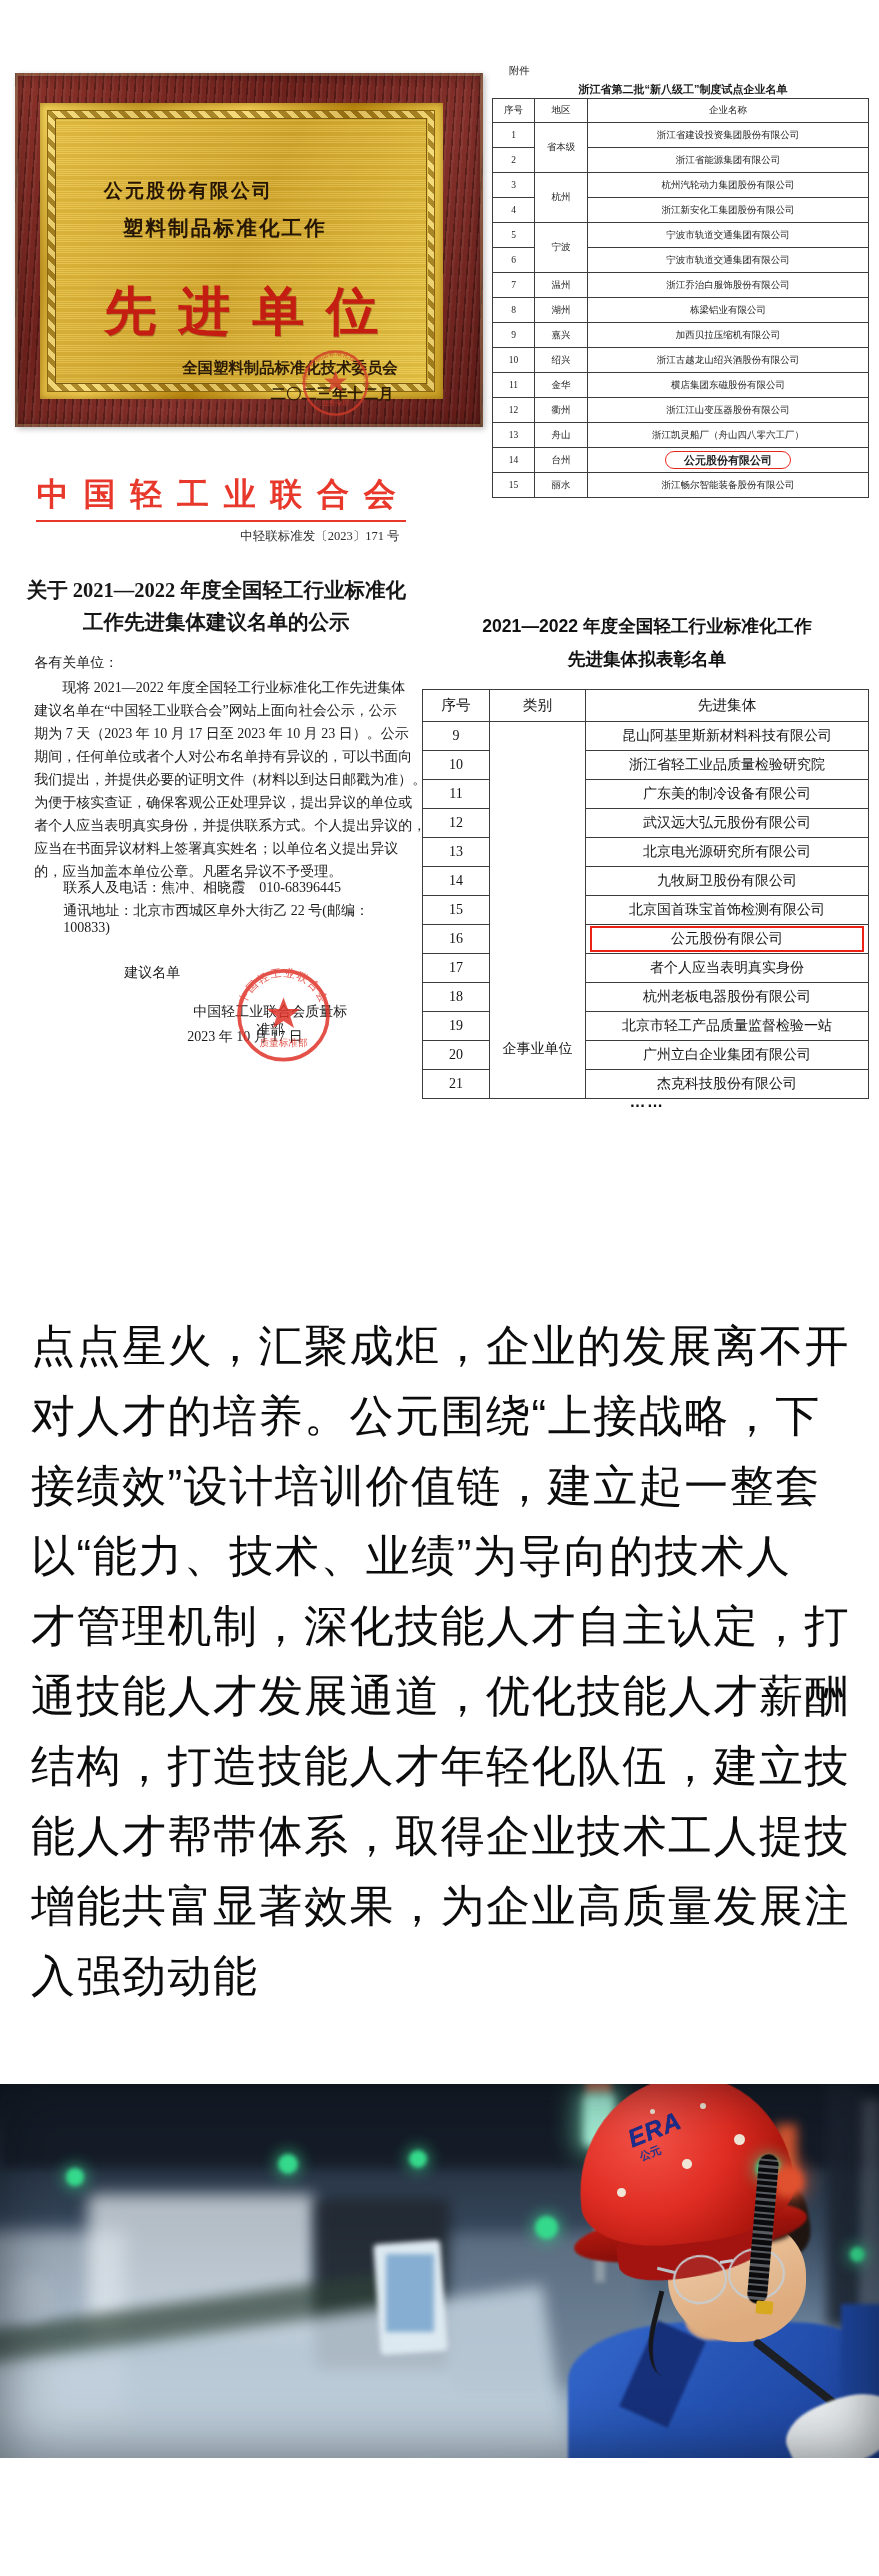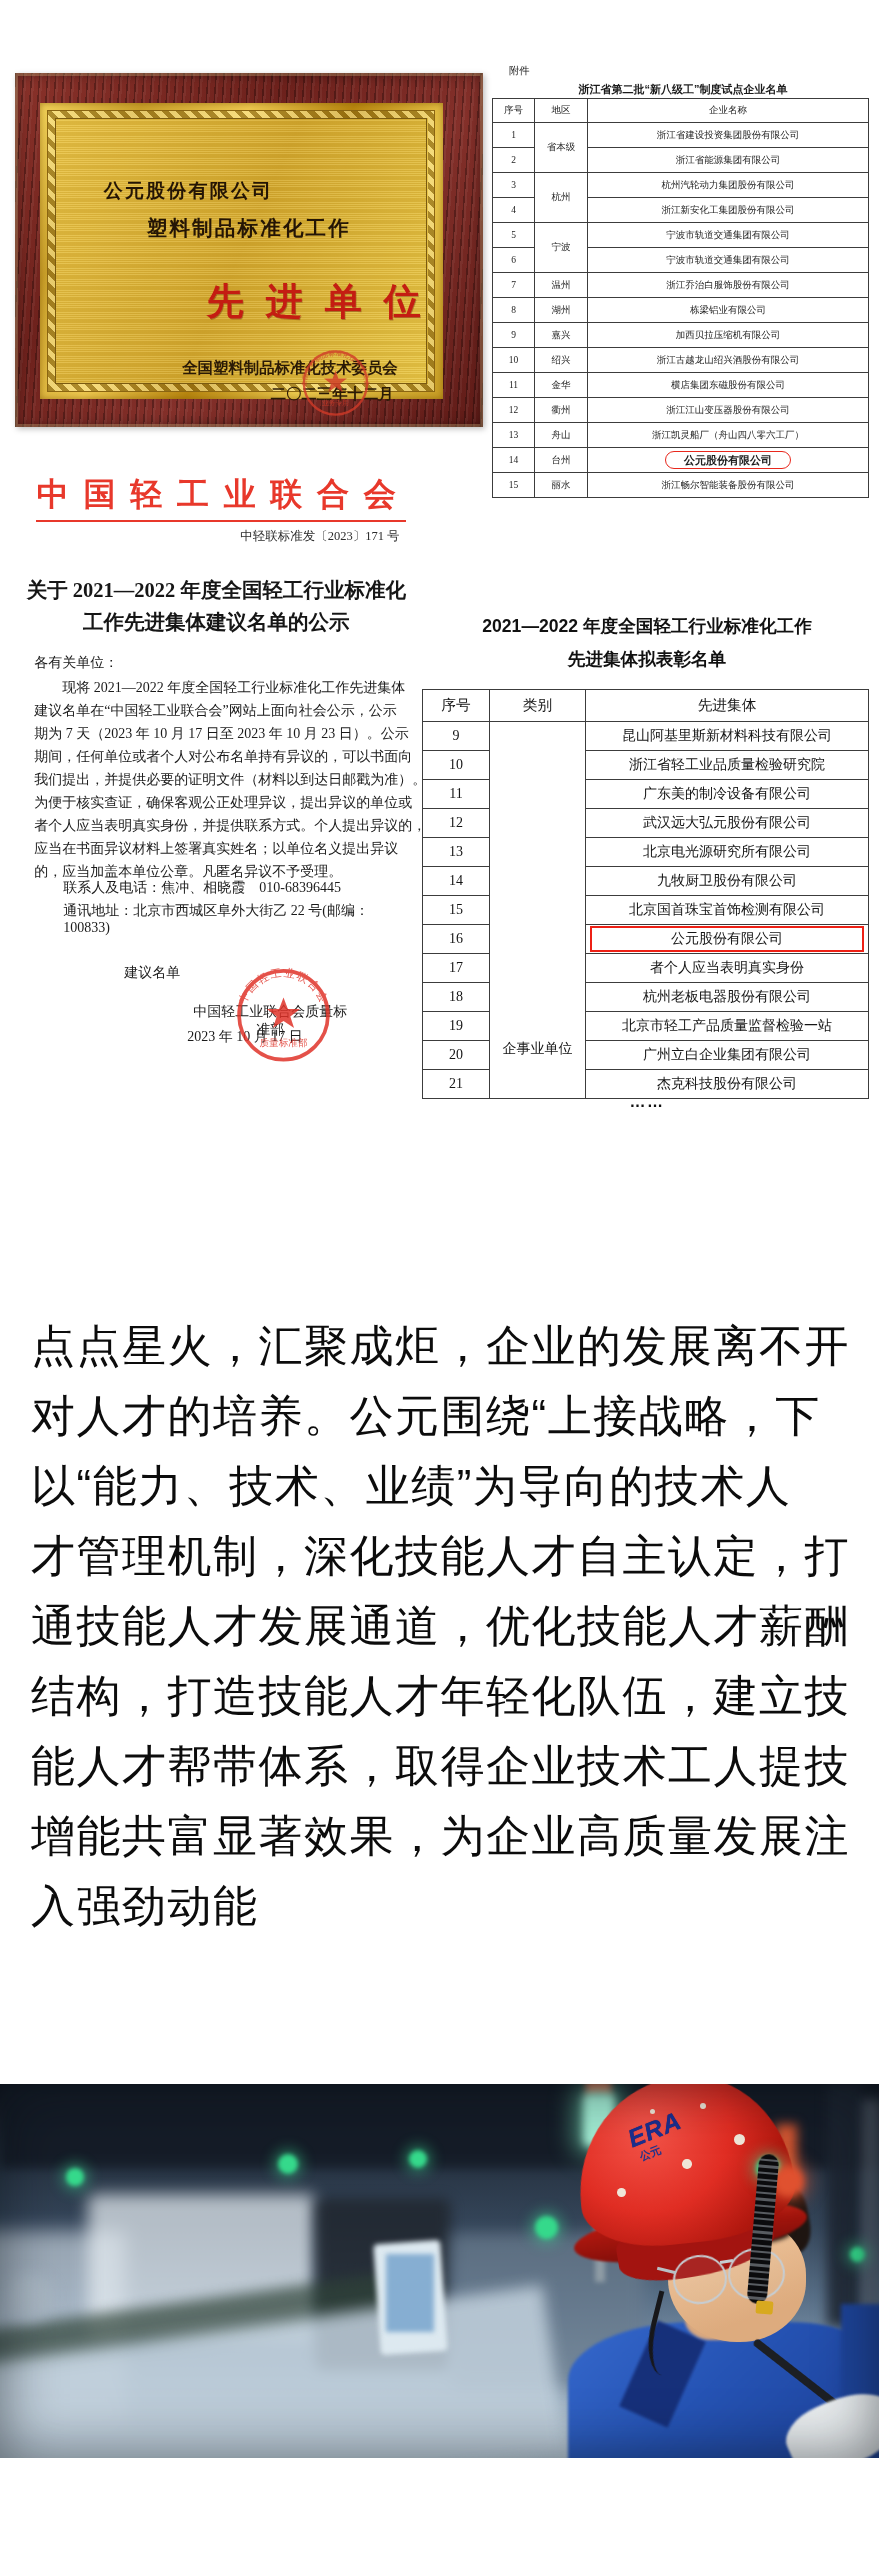--- a/index.html
+++ b/index.html
@@ -16,22 +16,22 @@
   .plaque-gold{position:absolute;left:25px;top:30px;right:40px;bottom:28px;
     background:linear-gradient(120deg,#f3d35a 0%,#caa02a 18%,#eec84f 37%,#b8860f 55%,#ecc94e 74%,#c79d24 100%);
     box-shadow:inset 0 0 7.3px rgba(120,80,0,.6);}
   .plaque-orn{position:absolute;inset:7.3px;border:1.5px solid #8a6512;
     background-image:repeating-linear-gradient(45deg,rgba(122,90,16,.55) 0 5.1px,rgba(255,240,170,.5) 5.1px 10.3px);
     -webkit-mask:linear-gradient(#000 0 0) content-box, linear-gradient(#000 0 0);-webkit-mask-composite:xor;mask-composite:exclude;padding:6.6px;}
   .plaque-face{position:absolute;inset:15.4px;border:0.7px solid #7a5a10;
     background-image:repeating-linear-gradient(0deg,rgba(255,245,190,.14) 0 0.7px,rgba(140,100,10,.12) 0.7px 2.2px),
       linear-gradient(115deg,#e8c246 0%,#d4a92f 50%,#e9c748 100%);}
   .pl-t1{position:absolute;left:64px;top:75px;font-size:19px;font-weight:bold;color:#241505;letter-spacing:2.2px;font-family:"Liberation Serif","DejaVu Serif",serif;}
-  .pl-t2{position:absolute;left:83px;top:111px;font-size:20.5px;font-weight:bold;color:#241505;letter-spacing:2.2px;font-family:"Liberation Serif","DejaVu Serif",serif;margin-left:24px;}
-  .pl-head{position:absolute;left:0;right:0;top:174px;text-align:right;font-size:37px;font-weight:bold;color:#c41d12;
+  .pl-t2{position:absolute;left:83px;top:111px;font-size:20.5px;font-weight:bold;color:#241505;letter-spacing:2.2px;font-family:"Liberation Serif","DejaVu Serif",serif;}
+  .pl-head{position:absolute;left:0;right:0;top:174px;text-align:center;font-size:52px;font-weight:bold;color:#c41d12;
     letter-spacing:22px;padding-left:22px;font-family:"Liberation Serif","DejaVu Serif",serif;text-shadow:0.7px 0.7px 0 rgba(90,10,5,.35);}
   .pl-issuer{position:absolute;right:45px;top:255px;font-size:15.4px;font-weight:bold;color:#2a1a06;font-family:"Liberation Serif","DejaVu Serif",serif;}
   .pl-date{position:absolute;left:212px;top:281px;width:161px;text-align:center;font-size:15.4px;font-weight:bold;color:#2a1a06;font-family:"Liberation Serif","DejaVu Serif",serif;}
   .pl-seal{position:absolute;left:256px;top:239px;width:79px;height:79px;opacity:.8;}
 
   
   .att-label{left:509px;top:64px;font-size:10.3px;color:#222;font-family:"Liberation Serif","DejaVu Serif",serif;}
   .t1-title{left:488px;top:82px;width:390px;text-align:center;font-size:11px;font-weight:bold;color:#1a1a1a;}
   table.doc{border-collapse:collapse;}
   table.doc td,table.doc th{border:0.7px solid #3c3c3c;text-align:center;vertical-align:middle;padding:0;}
@@ -360,20 +360,21 @@
         <td><span>杰克科技股份有限公司</span></td>
       </tr>
       </tbody>
   </table>
   <div class="abs t2-ellipsis">……</div>
 
   <div class="abs story">
 
   <div class="story-line">点点星火，汇聚成炬，企业的发展离不开</div>
       <div class="story-line">对人才的培养。公元围绕“上接战略，下</div>
+      <div class="story-line">接绩效”设计培训价值链，建立起一整套</div>
       <div class="story-line">以“能力、技术、业绩”为导向的技术人</div>
       <div class="story-line">才管理机制，深化技能人才自主认定，打</div>
       <div class="story-line">通技能人才发展通道，优化技能人才薪酬</div>
       <div class="story-line">结构，打造技能人才年轻化队伍，建立技</div>
       <div class="story-line">能人才帮带体系，取得企业技术工人提技</div>
       <div class="story-line">增能共富显著效果，为企业高质量发展注</div>
       <div class="story-line">入强劲动能</div>
     </div>
 
   <div class="abs photo">

